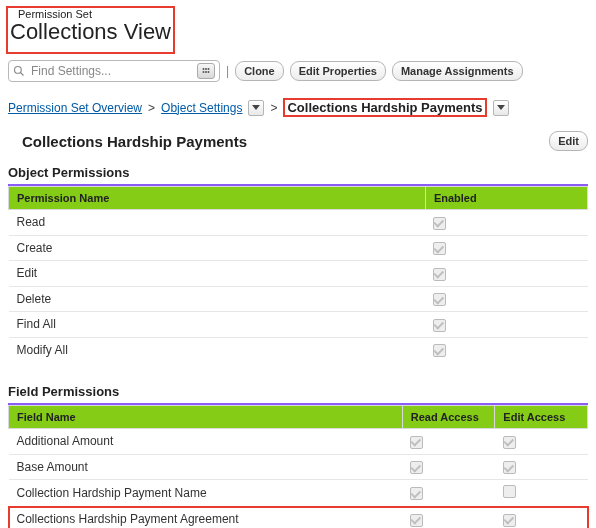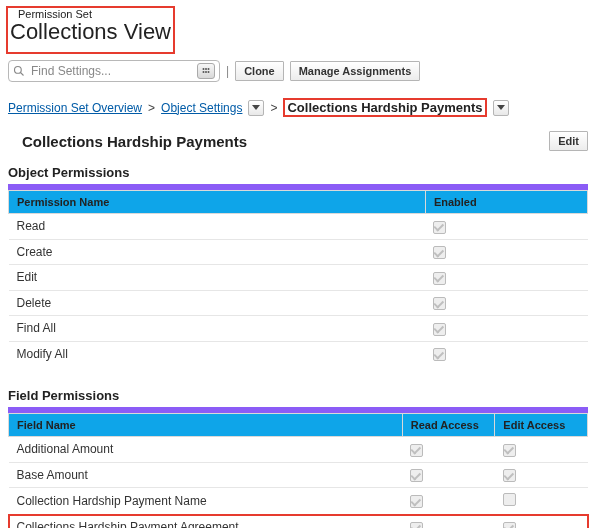--- a/index.html
+++ b/index.html
@@ -61,21 +61,21 @@
     width: 18px; height: 16px;
     background: linear-gradient(#f7f7f7,#d8d8d8);
     border: 1px solid #aaa;
     border-radius: 3px;
     display: flex; align-items: center; justify-content: center;
   }
   .sep { color: #888; }
   .btn {
     background: linear-gradient(#fff,#ececec);
     border: 1px solid #b5b5b5;
-    border-radius: 1px;
+    border-radius: 9px;
     padding: 2px 8px;
     font-size: 11px;
     font-weight: 700;
     color: #333;
     cursor: pointer;
     height: 20px;
   }
   .breadcrumb {
     display: flex;
     align-items: center;
@@ -108,34 +108,34 @@
     margin-bottom: 10px;
   }
   .section-title {
     font-size: 15px;
     font-weight: 700;
     padding-left: 14px;
   }
   .group-title {
     font-size: 13px;
     font-weight: 700;
-    border-bottom: 6px solid #8b5cf6;
+    border-bottom: 2px solid #8b5cf6;
     padding: 4px 0;
     margin-top: 6px;
   }
   table.perm {
     width: 100%;
     border-collapse: collapse;
     margin-top: 0;
   }
   table.perm th {
     text-align: left;
     font-size: 11px;
     font-weight: 700;
-    background: #0ea5e9;
+    background: #84cc16;
     border: 1px solid #d9d9d9;
     padding: 5px 8px;
   }
   table.perm td {
     font-size: 12px;
     border-top: 1px solid #e6e6e6;
     padding: 5px 8px;
     color: #333;
   }
   table.perm tr td:first-child { padding-left: 8px; }
@@ -187,20 +187,21 @@
           <circle cx="4" cy="2" r="1" fill="#555"></circle>
           <circle cx="6.5" cy="2" r="1" fill="#555"></circle>
           <circle cx="1.5" cy="5" r="1" fill="#555"></circle>
           <circle cx="4" cy="5" r="1" fill="#555"></circle>
           <circle cx="6.5" cy="5" r="1" fill="#555"></circle>
         </svg>
     </div>
   </div>
   <span class="sep">|</span>
   <button class="btn">Clone</button>
+  <button class="btn">Edit Properties</button>
   <button class="btn">Manage Assignments</button>
 </div>
 
 
 <div class="breadcrumb">
   <a>Permission Set Overview</a>
   <span class="bc-sep">&gt;</span>
   <a>Object Settings</a>
   <span class="bc-dd">
     <svg width="8" height="5" viewBox="0 0 8 5">

